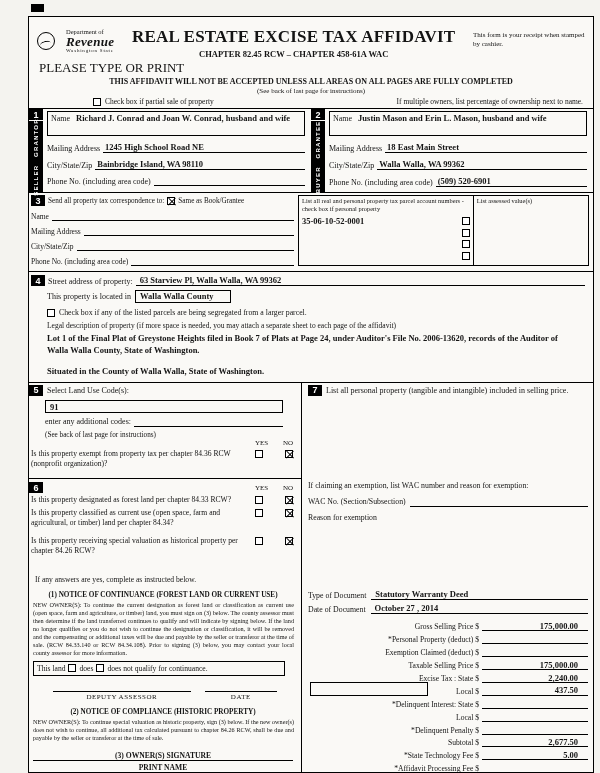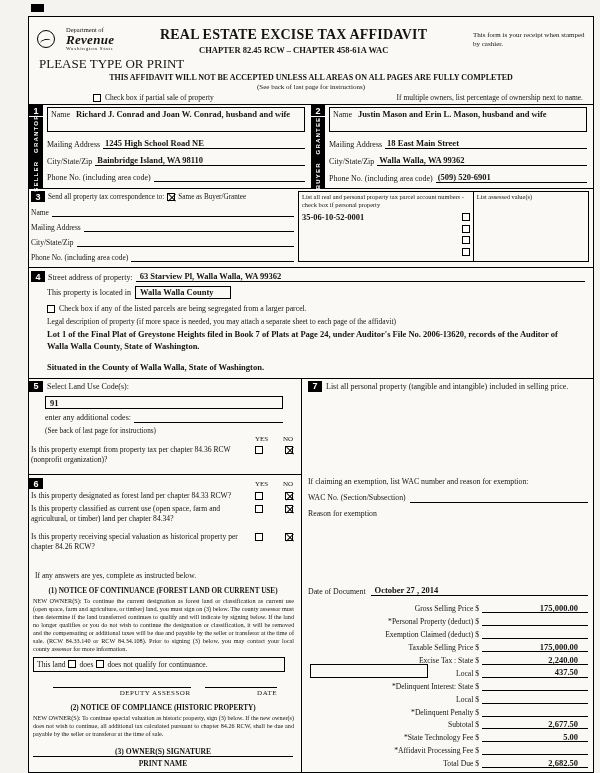--- a/index.html
+++ b/index.html
@@ -16,21 +16,21 @@
 
 .hdr{display:flex;padding:6px 8px 0 8px}
 .logo{display:flex;gap:11px;align-items:center}
 .seal{width:18px;height:18px;border:1.6px solid #000;border-radius:50%;position:relative;flex:none}
 .seal::after{content:"";position:absolute;left:2px;top:8px;width:11px;height:5px;border-top:1.4px solid #000;border-radius:50% 50% 0 0;transform:rotate(-14deg)}
 .logo-txt{line-height:1}
 .dept{font-size:6.5px;display:block}
 .rev{font-size:13px;font-style:italic;font-weight:bold;display:block;letter-spacing:.3px}
 .wast{font-size:5px;display:block;letter-spacing:.8px}
 .hdr-c{flex:1;text-align:center;padding-top:4px}
-.title{font-weight:bold;font-size:14px;letter-spacing:.2px}
+.title{font-weight:bold;font-size:17px;letter-spacing:.2px}
 .chapter{font-weight:bold;font-size:8.5px;margin-top:2px}
 .hdr-r{width:112px;font-size:7px;line-height:1.25;padding-top:8px}
 .typeprint{font-size:13px;padding:1px 0 0 10px}
 .warning{text-align:center;font-weight:bold;font-size:8px;margin-top:1px}
 .seeback-c{text-align:center;font-size:7px;margin-top:1px}
 .partialrow{display:flex;font-size:7.5px;margin:2px 10px 2px 64px;align-items:center;gap:4px}
 .partialrow .gap{flex:1}
 
 .parties{display:flex;border-top:1px solid #000}
 .party{width:50%;display:flex}
@@ -83,21 +83,21 @@
 .cbp{display:flex;width:38px;justify-content:space-between;flex:none;margin-right:4px;align-self:flex-start;padding-top:1px}
 
 .sec6{flex:1;display:flex;flex-direction:column;padding:3px 4px 4px 0;min-height:0}
 .s6r0{display:flex;align-items:center}
 .q3{margin-top:8px}
 .ifyes{margin:18px 0 0 6px;font-size:7.6px}
 .ntitle{text-align:center;font-weight:bold;font-size:7.2px;margin-top:7px}
 .ntext{font-size:6.2px;line-height:1.3;margin:2px 3px 0 4px;text-align:justify}
 .qualify{border:1px solid #000;display:flex;align-items:center;gap:3px;margin:4px 12px 0 4px;padding:2px 3px;font-size:7.6px}
 .sigrow{display:flex;gap:14px;margin:15px 20px 0 24px}
-.sig{border-top:1px solid #000;text-align:right;font-size:7px;padding-top:1px;letter-spacing:.5px}
+.sig{border-top:1px solid #000;text-align:center;font-size:7px;padding-top:1px;letter-spacing:.5px}
 .sigA{flex:1.9}.sigB{flex:1}
 .sig3{text-align:center;font-weight:bold;font-size:7.6px;margin-top:9px}
 .printname{margin-top:auto;border-top:1px solid #000;text-align:center;font-weight:bold;font-size:7.6px;padding:2px 0 4px;margin:auto 4px 0 4px}
 
 .s7r{display:flex;gap:4px;align-items:flex-start}
 .s7r .txt{flex:1;font-size:8px;line-height:1.35;padding-top:1px}
 .spacer1{height:84px;flex:none}
 .exlabel{font-size:7.8px}
 .wacrow{display:flex;align-items:center;margin-top:7px}
 .wacrow .lbl{white-space:nowrap;padding-right:4px;font-size:7.8px}
@@ -200,21 +200,21 @@
       </div>
     </div>
   </div>
 
   <div class="sec3">
     <div class="s3l">
       <div class="s3r1">
         <span class="num">3</span>
         <span>Send all property tax correspondence to:</span>
         <span class="cb checked"></span>
-        <span>Same as Buyer/Grantee</span>
+        <span>Same as Book/Grantee</span>
       </div>
       <div class="fld">
         <span class="lbl">Name</span>
         <span class="uf"></span>
       </div>
       <div class="fld">
         <span class="lbl">Mailing Address</span>
         <span class="uf"></span>
       </div>
       <div class="fld">
@@ -355,20 +355,24 @@
       </div>
       <div class="spacer1"></div>
       <div class="exlabel">If claiming an exemption, list WAC number and reason for exemption:</div>
       <div class="wacrow">
         <span class="lbl">WAC No. (Section/Subsection)</span>
         <span class="uf"></span>
       </div>
       <div class="reason">Reason for exemption</div>
       <div class="spacer2"></div>
       <div class="docrow">
+        <span class="lbl">Type of Document</span>
+        <span class="uf v">Statutory Warranty Deed</span>
+      </div>
+      <div class="docrow">
         <span class="lbl">Date of Document</span>
         <span class="uf v">October 27 , 2014</span>
       </div>
       <div class="money">
         <div class="mrow">
           <span class="mlbl">Gross Selling Price $</span>
           <span class="mval v">175,000.00</span>
         </div>
         <div class="mrow">
           <span class="mlbl">*Personal Property (deduct) $</span>

